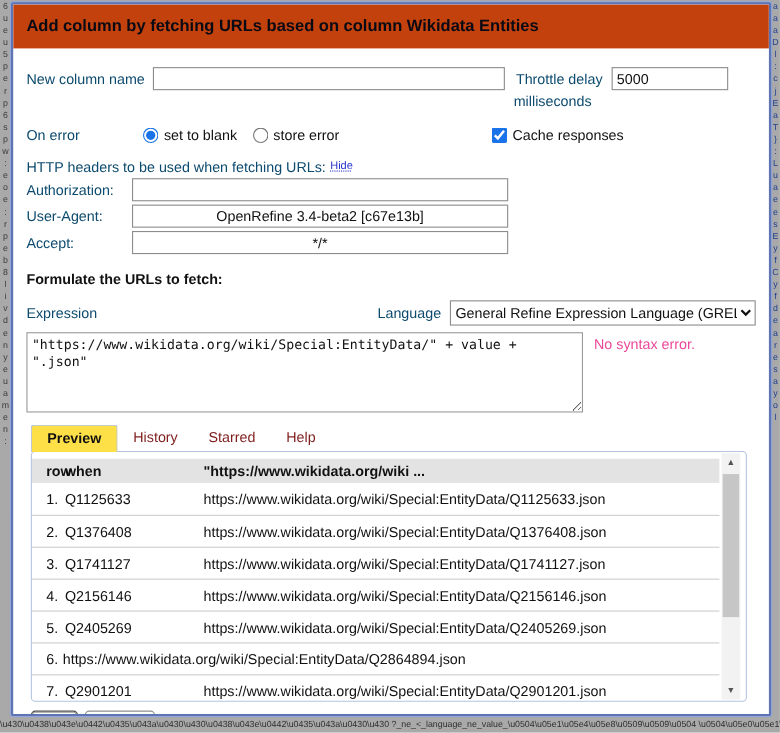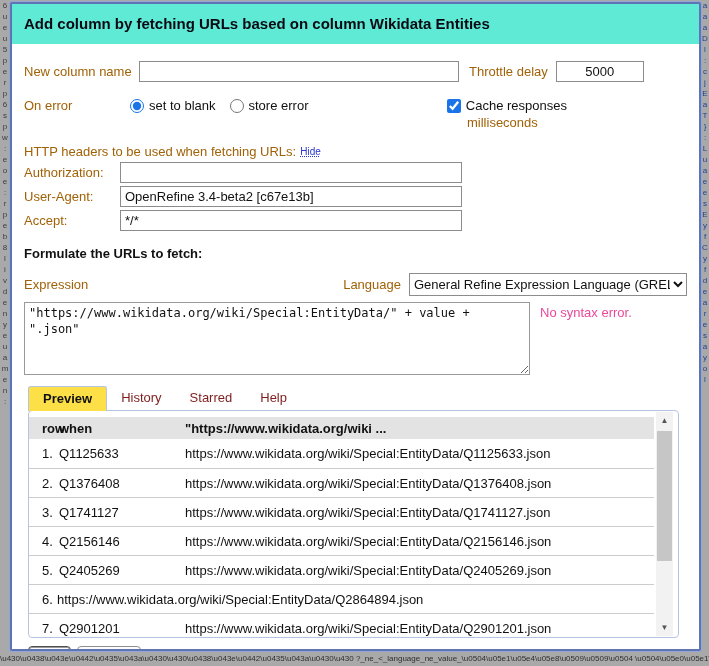--- a/index.html
+++ b/index.html
@@ -26,53 +26,53 @@
   
   .dialog {
     position:absolute; left:10px; top:2px; width:691px; height:649px;
     background:#fff;
     border:2px solid #5f74b3;
     border-radius:2px;
     box-shadow:0 0 0 1px #93a6d6;
     overflow:hidden;
   }
   .dialog-header {
-    background:#5eead4;
+    background:#c2410c;
     padding:11px 12px 12px 12px;
     font-size:15px; font-weight:bold; color:#0a0a14;
   }
   .dialog-body { padding:0 12px; }
 
   .frow { display:flex; align-items:center; }
   .row1 { margin-top:17px; }
-  .lbl { color:#a16207; }
+  .lbl { color:#0c4a6e; }
   .new-col-label { width:115px; }
   input[type=text] {
     font-family:"Liberation Sans", sans-serif; font-size:13px;
     border:1px solid #8c8c8c; height:21px; padding:1px 4px; color:#111;
     background:#fff;
   }
   .new-col-input { width:320px; }
   .throttle-label { margin-left:10px; margin-right:8px; }
-  .throttle-input { width:88px;text-align:center; }
+  .throttle-input { width:106px; }
   .ms-row { margin-left:443px; margin-top:2px; }
   .row2 { margin-top:16px; }
   .onerror-label { width:106px; }
   input[type=radio], input[type=checkbox] { accent-color:#1a73e8; width:14px; height:14px; margin-right:5px; vertical-align:-2px; }
   .radio-opt { margin-right:14px; display:flex; align-items:center; }
   .cache-wrap { margin-left:auto; margin-right:120px; display:flex; align-items:center; }
   .http-row { margin-top:14px; }
   .hide-link {
     font-size:10px; color:#2633cc; margin-left:4px;
     text-decoration:underline; text-decoration-style:dotted; cursor:pointer;
   }
   .hdr-grid { margin-top:3px; }
   .hdr-line { display:flex; align-items:center; margin-bottom:3px; }
   .hdr-label { width:96px; }
-  .hdr-input { width:342px; }
+  .hdr-input { width:342px;text-align:center; }
   .formulate { margin-top:15px; font-weight:bold; }
   .expr-row { margin-top:12px; display:flex; align-items:center; }
   .expr-label { flex:0 0 auto;text-align:center; }
   .lang-label { margin-left:auto; margin-right:8px; }
   select {
     font-family:"Liberation Sans", sans-serif; font-size:13px;
     height:23px; border:1px solid #8c8c8c; background:#fff; color:#111;
     width:278px;
   }
   .expr-area-row { margin-top:6px; display:flex; align-items:flex-start; }
@@ -212,40 +212,40 @@
   <div class="dialog-header">Add column by fetching URLs based on column Wikidata Entities</div>
 
   <div class="dialog-body">
 
     <div class="frow row1">
       <span class="lbl new-col-label">New column name</span>
       <input type="text" class="new-col-input" value="" style="">
       <span class="lbl throttle-label">Throttle delay</span>
       <input type="text" class="throttle-input" value="5000" style="">
     </div>
+    <div class="frow ms-row">
+      <span class="lbl">milliseconds</span>
+    </div>
+
     <div class="frow row2">
       <span class="lbl onerror-label">On error</span>
       <label class="radio-opt">
         <input type="radio" name="onerror" checked="" style="">
         <span>set to blank</span>
       </label>
       <label class="radio-opt">
         <input type="radio" name="onerror" style="">
         <span>store error</span>
       </label>
       <label class="cache-wrap">
         <input type="checkbox" checked="" style="">
         <span>Cache responses</span>
       </label>
     </div>
 
-    <div class="frow ms-row">
-      <span class="lbl">milliseconds</span>
-    </div>
-
     <div class="frow http-row">
       <span class="lbl">HTTP headers to be used when fetching URLs:</span>
       <span class="hide-link">Hide</span>
     </div>
     <div class="hdr-grid">
       <div class="hdr-line">
         <span class="lbl hdr-label">Authorization:</span>
         <input type="text" class="hdr-input" value="" style="">
       </div>
       <div class="hdr-line">

